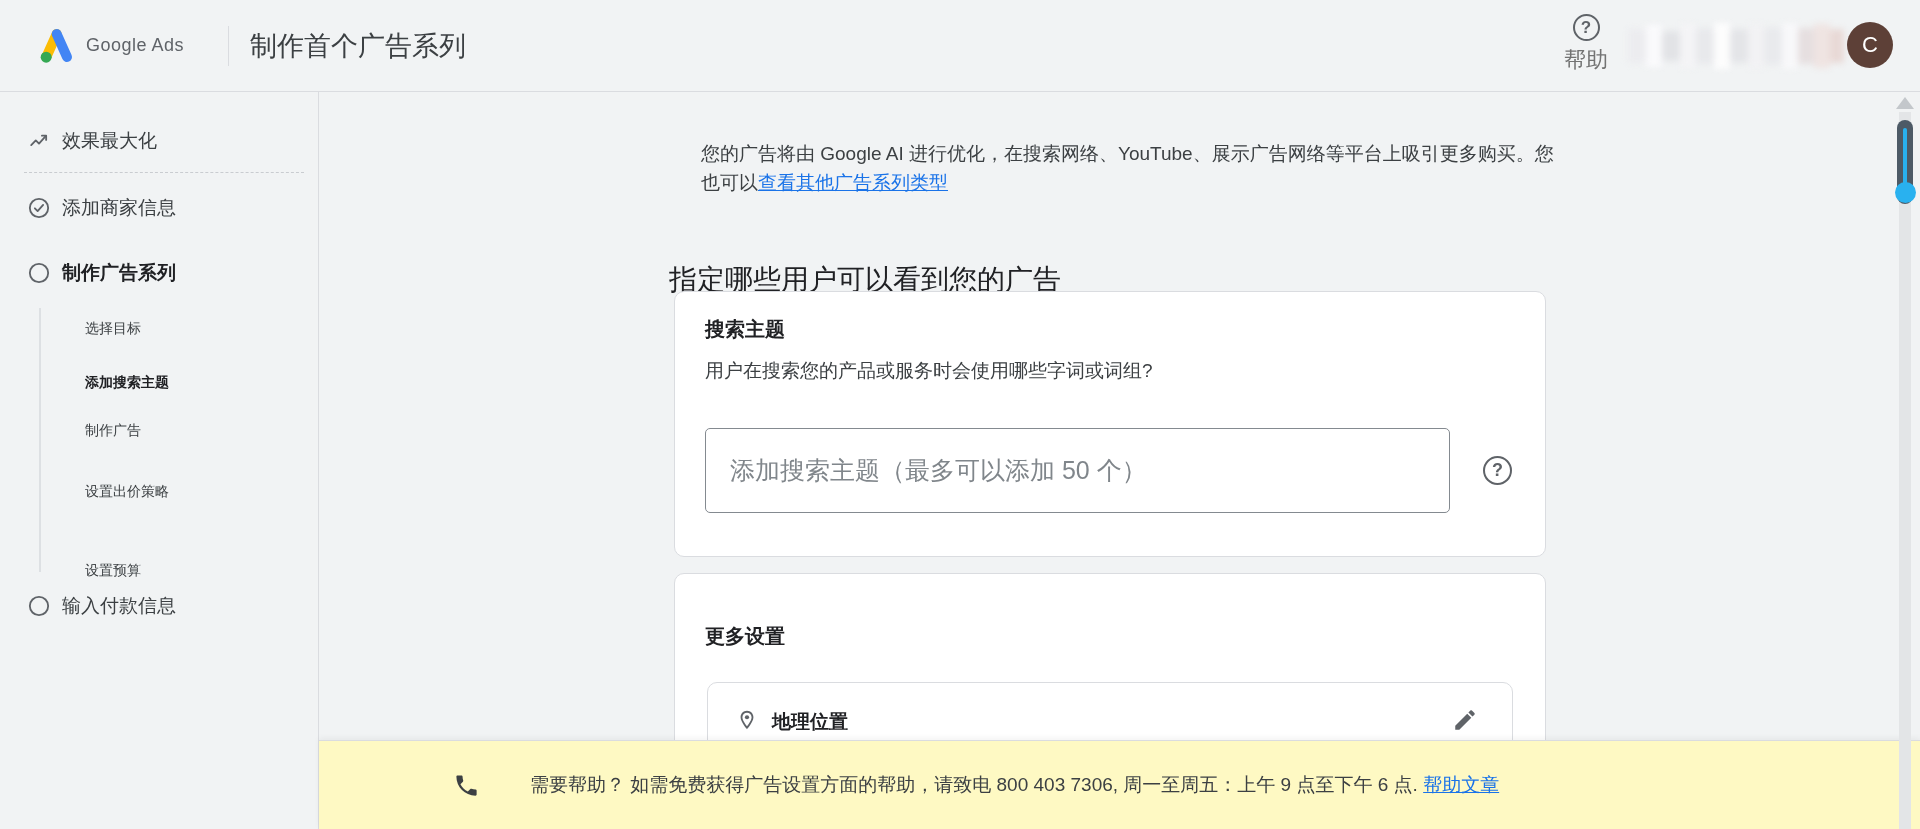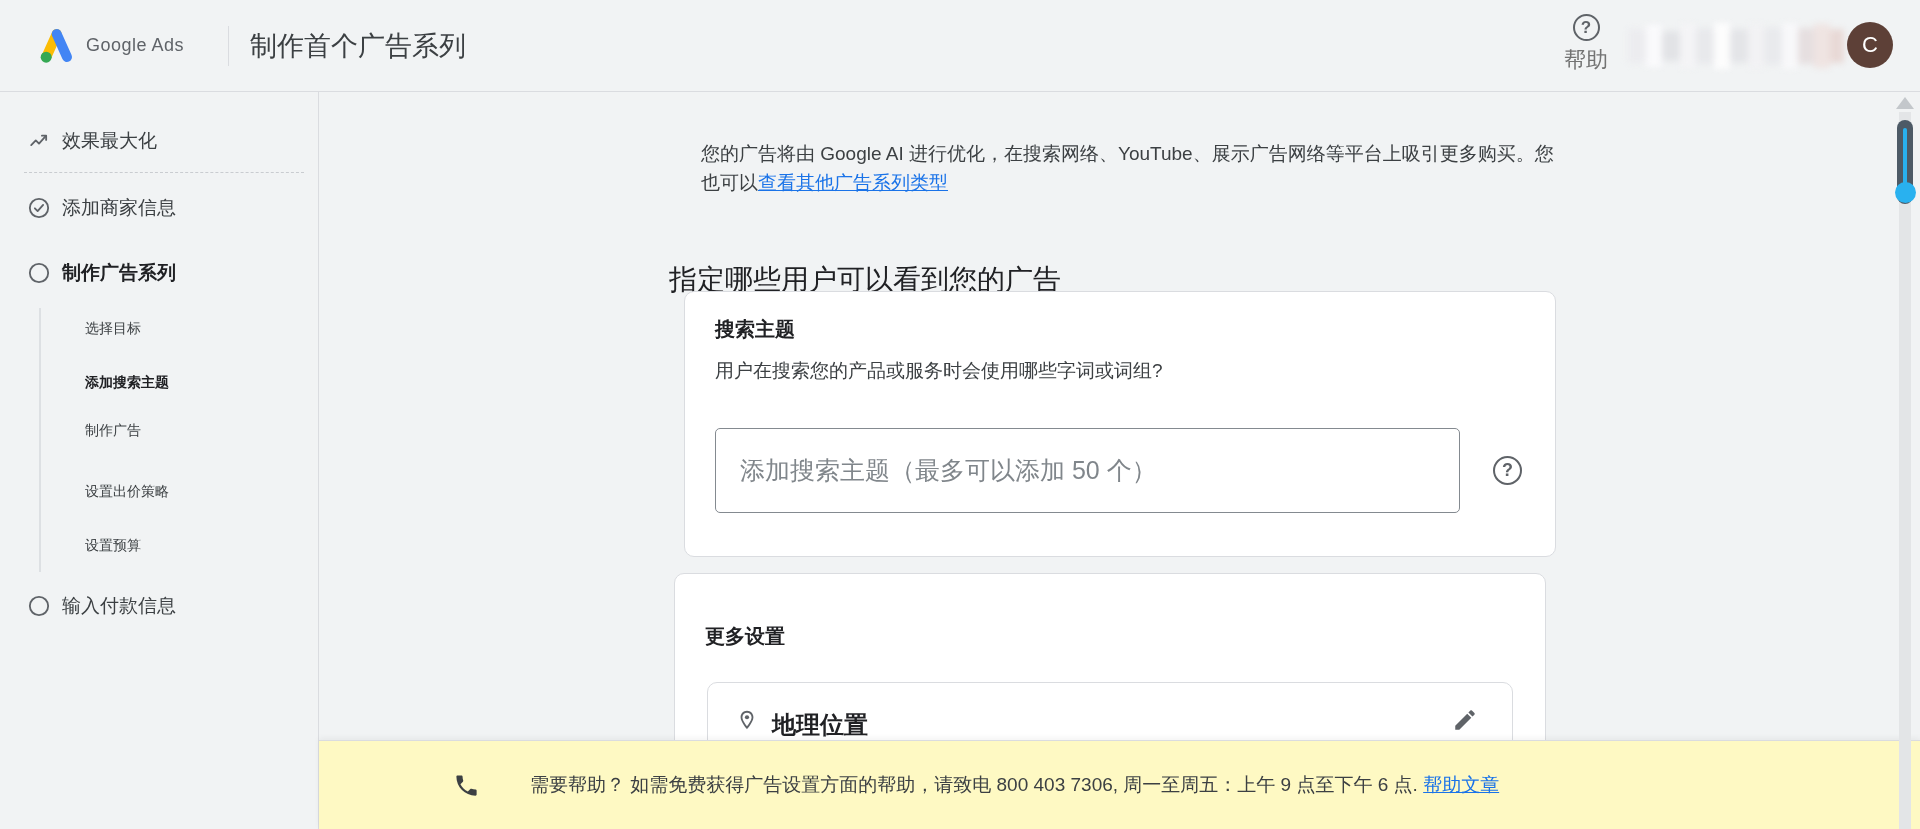--- a/index.html
+++ b/index.html
@@ -33,35 +33,35 @@
   .sub-rail { position:absolute; left:39px; top:216px; width:2px; height:264px; background:#dde0e3; }
   .sub-item { position:absolute; left:85px; font-size:14px; color:#3c4043; white-space:nowrap; cursor:pointer; }
   .sub-item.bold { font-weight:700; color:#202124; }
 
   
   .intro { position:absolute; left:669px; top:139px; width:880px; font-size:19px; line-height:29px; color:#3c4043; z-index:1;margin-left:32px; }
   a.link { color:#1a73e8; text-decoration:underline; cursor:pointer; }
   .heading { position:absolute; left:669px; top:217px; font-size:28px; font-weight:400; color:#202124; z-index:1;margin-top:44px; }
 
   .card { position:absolute; left:674px; width:872px; background:#fff; border:1px solid #dadce0; border-radius:10px; z-index:1; }
-  .card1 { top:291px; height:266px;margin-left:10px; }
+  .card1 { top:291px; height:266px; }
   .card2 { top:573px; height:300px; }
   .card-title { position:absolute; left:30px; font-size:20px; font-weight:700; color:#202124; }
   .card1 .card-title { top:24px; }
   .q-text { position:absolute; left:30px; top:66px; font-size:19px; color:#3c4043; }
   .theme-input { position:absolute; left:30px; top:136px; width:745px; height:85px; border:1px solid #848a90; border-radius:5px;
                  background:#fff; padding:0 24px; font-size:25px; color:#202124; font-family:"Liberation Sans","DejaVu Sans",sans-serif; outline:none; }
   .theme-input::placeholder { color:#80868b; }
   .input-help { position:absolute; left:808px; top:164px; width:29px; height:29px; border:2.5px solid #5f6368; border-radius:50%;
                 color:#5f6368; font-size:18px; font-weight:700; display:flex; align-items:center; justify-content:center; cursor:pointer; }
   .card2 .card-title { top:49px; }
   .inner-card { position:absolute; left:32px; top:108px; width:806px; height:170px; border:1px solid #dadce0; border-radius:10px; background:#fff; }
   .loc-row { position:absolute; left:0; top:0; width:100%; height:76px; display:flex; align-items:center; cursor:pointer; }
   .loc-pin { position:absolute; left:28px; top:26px; width:22px; height:22px; }
-  .loc-label { position:absolute; left:64px; top:26px; font-size:24px; font-weight:700; color:#202124; }
+  .loc-label { position:absolute; left:64px; top:26px; font-size:19px; font-weight:700; color:#202124; }
   .edit-btn { position:absolute; left:744px; top:24px; width:26px; height:26px; cursor:pointer; }
 
   
   .footer { position:absolute; left:319px; top:740px; width:1601px; height:89px; background:#fef9c3;
             border-top:1px solid #dadce0; box-shadow:0 -2px 6px rgba(0,0,0,.05); z-index:5; }
   .footer-inner { position:absolute; left:134px; top:0; height:100%; display:flex; align-items:center; gap:50px; }
   .footer-text { font-size:19px; color:#3c4043; white-space:nowrap; }
 
   
   .scroll-track { position:absolute; left:1899px; top:112px; width:12px; height:717px; background:#e3e5e7; z-index:9; }
@@ -136,21 +136,21 @@
       </svg>
       <span class="s-label bold">制作广告系列</span>
     </div>
 
     <div class="sub-rail"></div>
 
     <div class="sub-item" style="top:228px;">选择目标</div>
     <div class="sub-item bold" style="top:282px;">添加搜索主题</div>
     <div class="sub-item" style="top:330px;">制作广告</div>
     <div class="sub-item" style="top:391px;">设置出价策略</div>
-    <div class="sub-item" style="top:445px;">设置预算</div>
+    <div class="sub-item" style="top:470px;">设置预算</div>
 
     <div class="side-item" style="top:501px;">
       <svg class="s-icon" viewBox="0 0 24 24">
         <circle cx="12" cy="12" r="10" fill="none" stroke="#5f6368" stroke-width="2"></circle>
       </svg>
       <span class="s-label">输入付款信息</span>
     </div>
   </div>
 
   <div class="intro"><span>您的广告将由 Google AI 进行优化，在搜索网络、YouTube、展示广告网络等平台上吸引更多购买。您</span><br><span>也可以</span><a class="link" style="color: rgb(26, 115, 232); text-decoration: underline;">查看其他广告系列类型</a></div>

